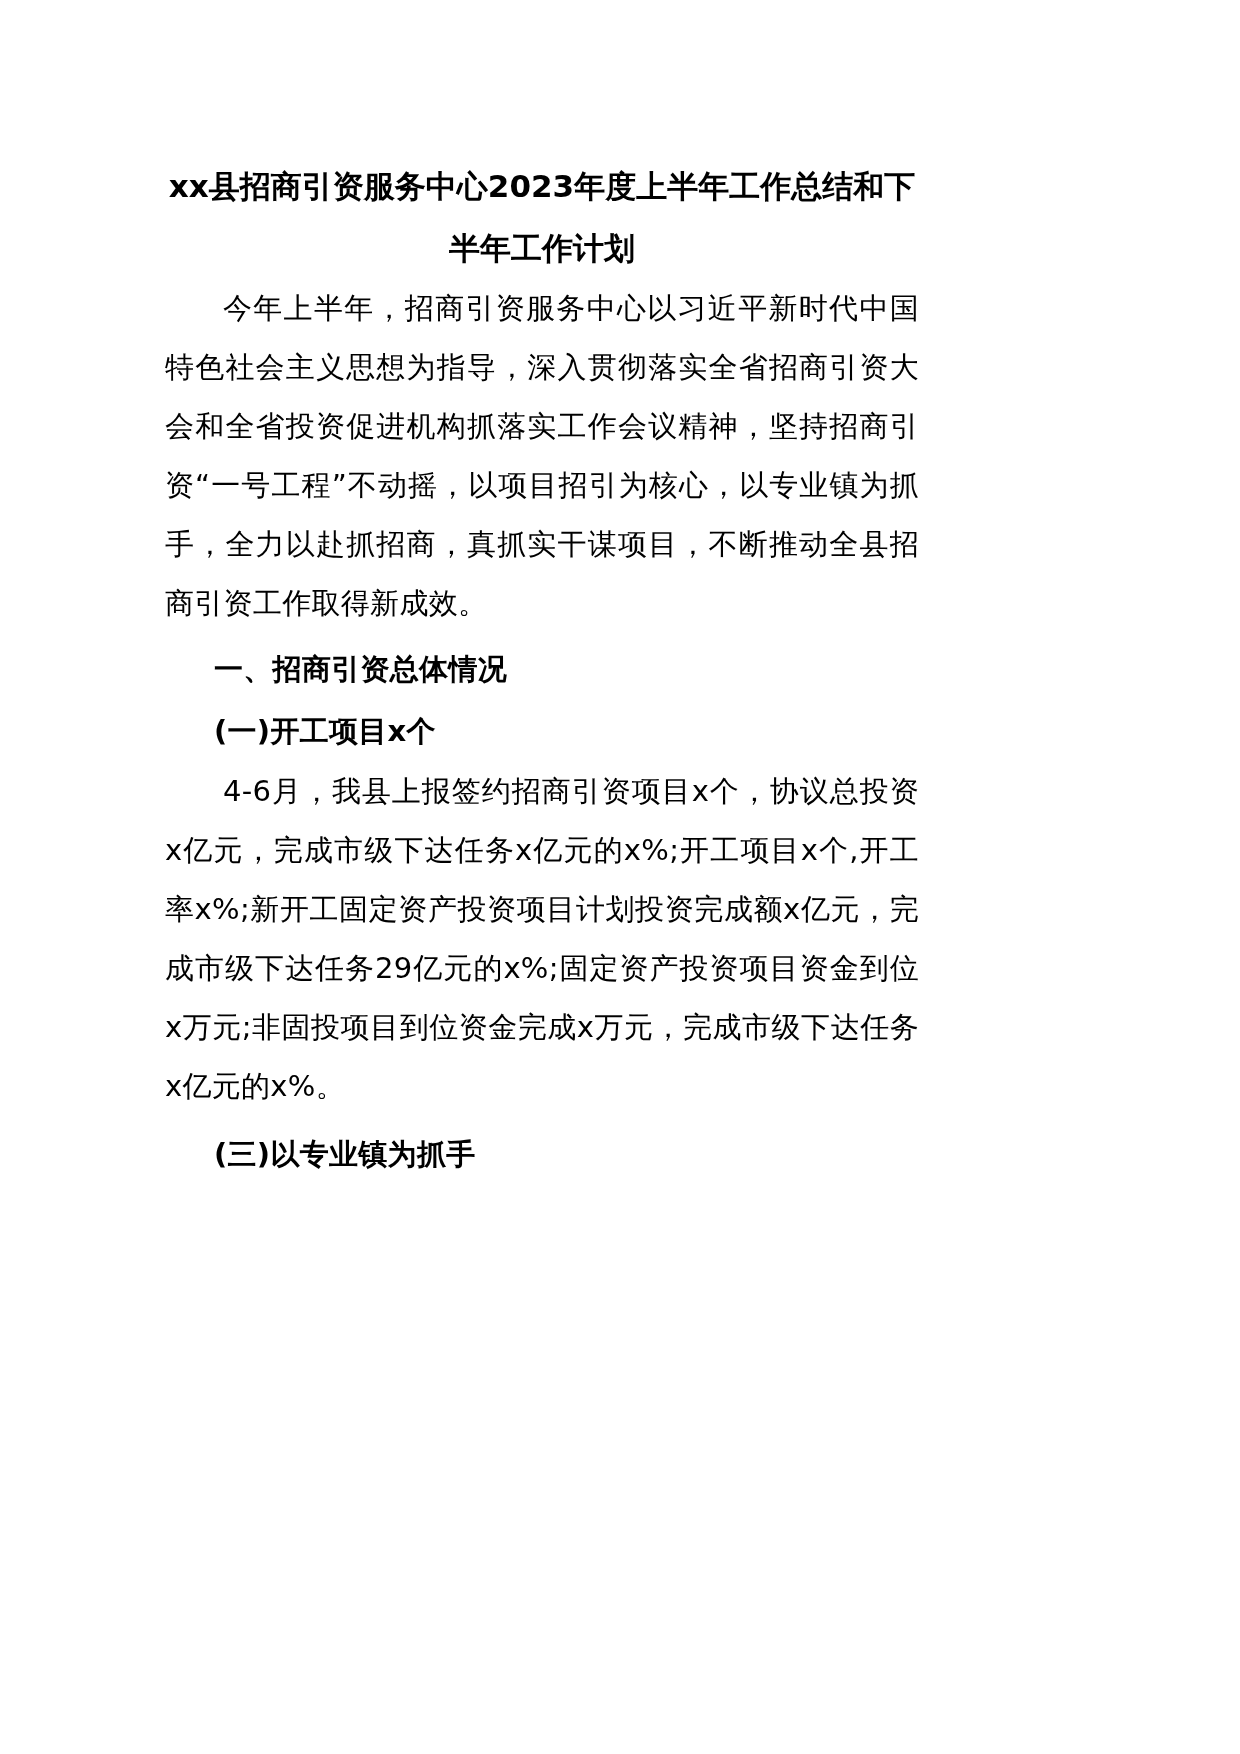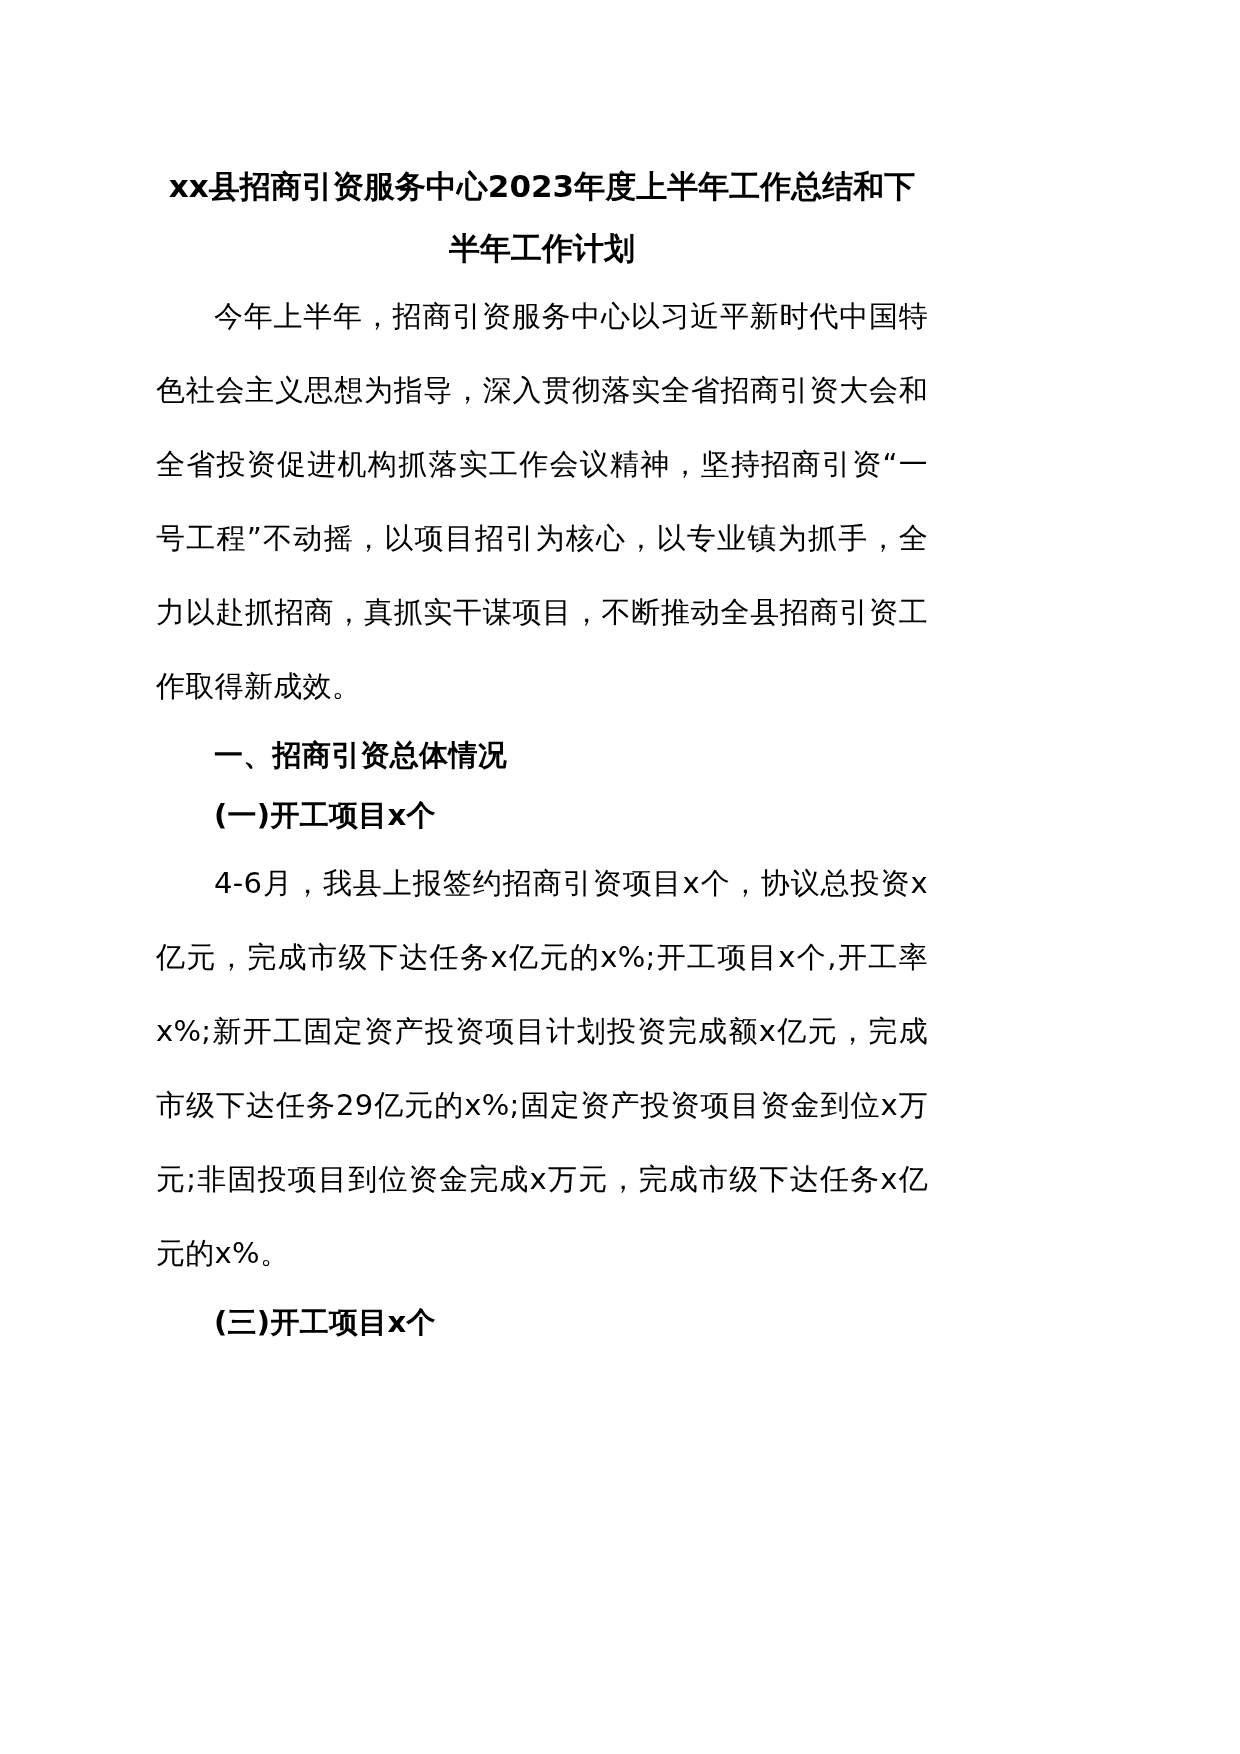--- a/index.html
+++ b/index.html
@@ -24,36 +24,36 @@
   .title {
     text-align: center;
     font-weight: bold;
     font-size: 31px;
     line-height: 62px;
     margin: 0 0 0 0;
     letter-spacing: 0px;
   }
   .para {
     font-size: 29px;
-    line-height: 74px;
-    margin: 0;
+    line-height: 59px;
+    margin: 9px;
     text-indent: 2em;
     text-align: justify;
     letter-spacing: 0.3px;
   }
   .heading {
     font-size: 29px;
     line-height: 59px;
     font-weight: bold;
     margin: 0;
     text-indent: 2em;
     letter-spacing: 0.3px;
   }
   .intro { margin-top: 0px; }
-  .h1 { margin-top: 3px; }
+  .h1 { margin-top: 3px; font-family: Liberation Mono, monospace; }
   .h2-a { margin-top: 1px; }
   .p2 { margin-top: 1px; }
   .h2-b { margin-top: 3px; }
   .p3 { margin-top: 1px; }
   .h2-c { margin-top: 3px; }
 </style>
 </head>
 <body>
 
 <div class="page">
@@ -62,14 +62,14 @@
   <p class="para intro">今年上半年，招商引资服务中心以习近平新时代中国特色社会主义思想为指导，深入贯彻落实全省招商引资大会和全省投资促进机构抓落实工作会议精神，坚持招商引资“一号工程”不动摇，以项目招引为核心，以专业镇为抓手，全力以赴抓招商，真抓实干谋项目，不断推动全县招商引资工作取得新成效。</p>
 
   <h2 class="heading h1">一、招商引资总体情况</h2>
 
   <h3 class="heading h2-a">(一)开工项目x个</h3>
 
   <p class="para p2">4-6月，我县上报签约招商引资项目x个，协议总投资x亿元，完成市级下达任务x亿元的x%;开工项目x个,开工率x%;新开工固定资产投资项目计划投资完成额x亿元，完成市级下达任务29亿元的x%;固定资产投资项目资金到位x万元;非固投项目到位资金完成x万元，完成市级下达任务x亿元的x%。</p>
 
 
 
-  <h3 class="heading h2-c">(三)开工项目x个</h3>
+  <h3 class="heading h2-c">(三)以专业镇为抓手</h3>
 </div>
 
 </body></html>

